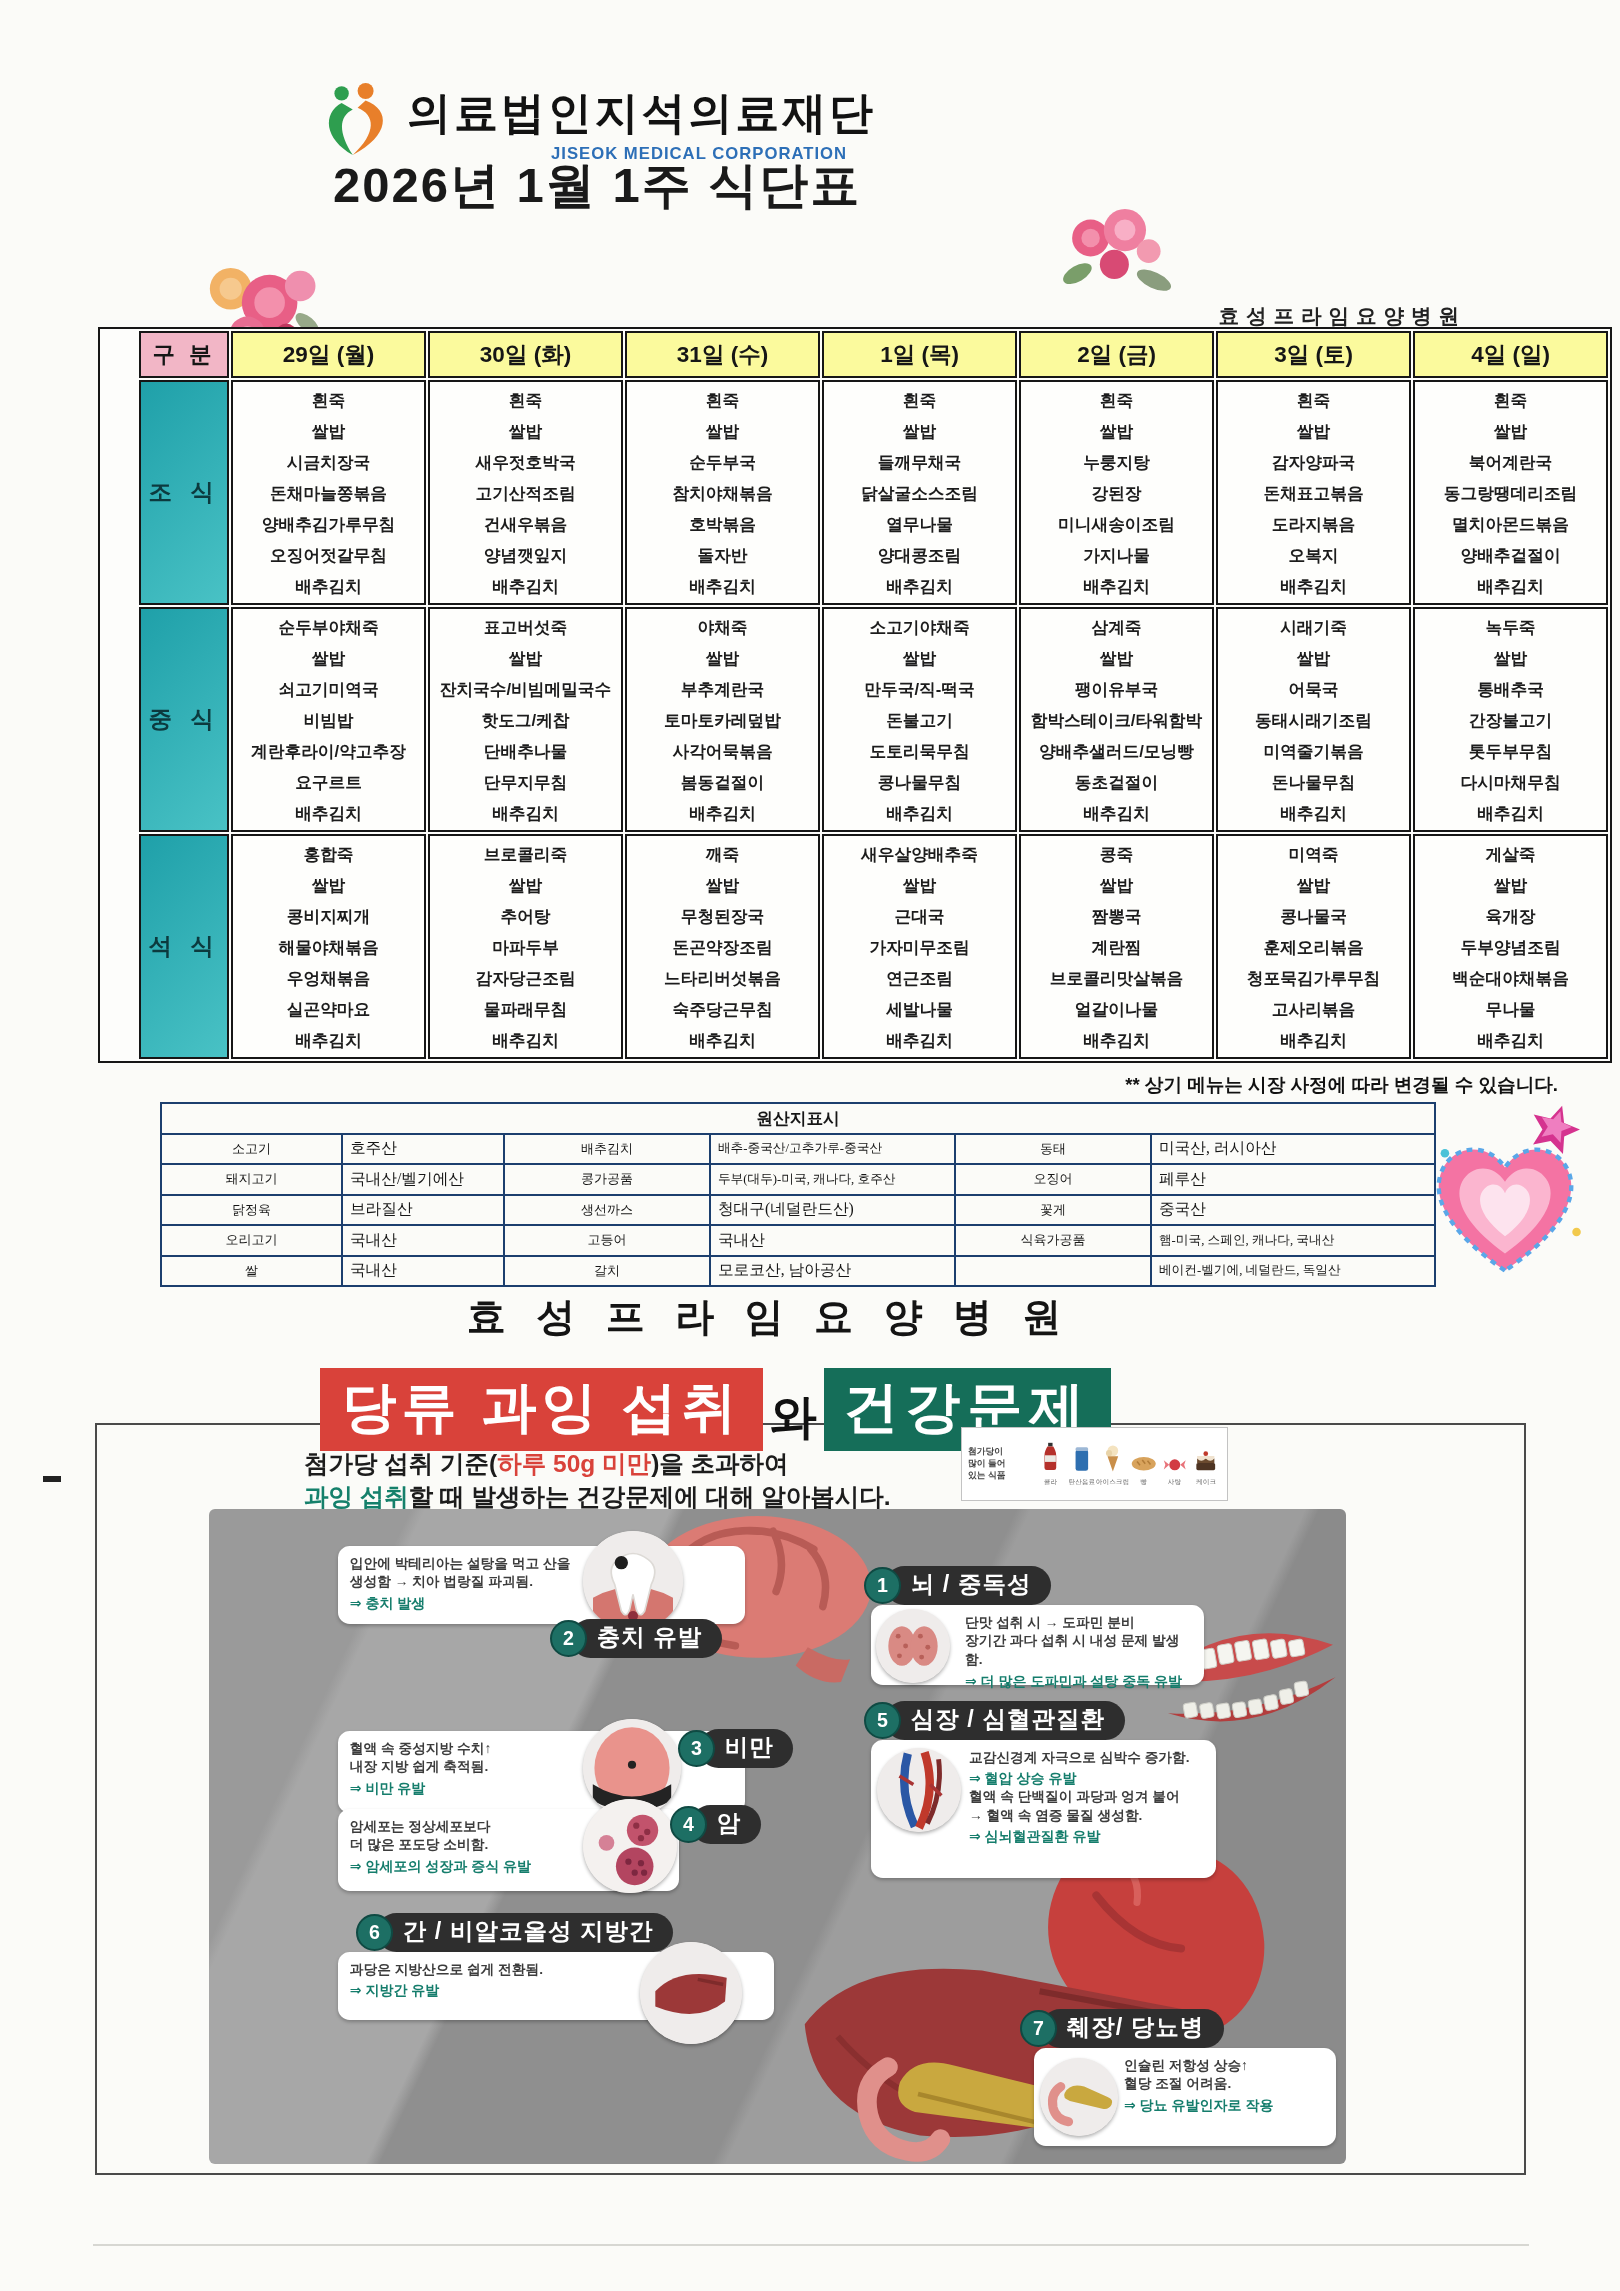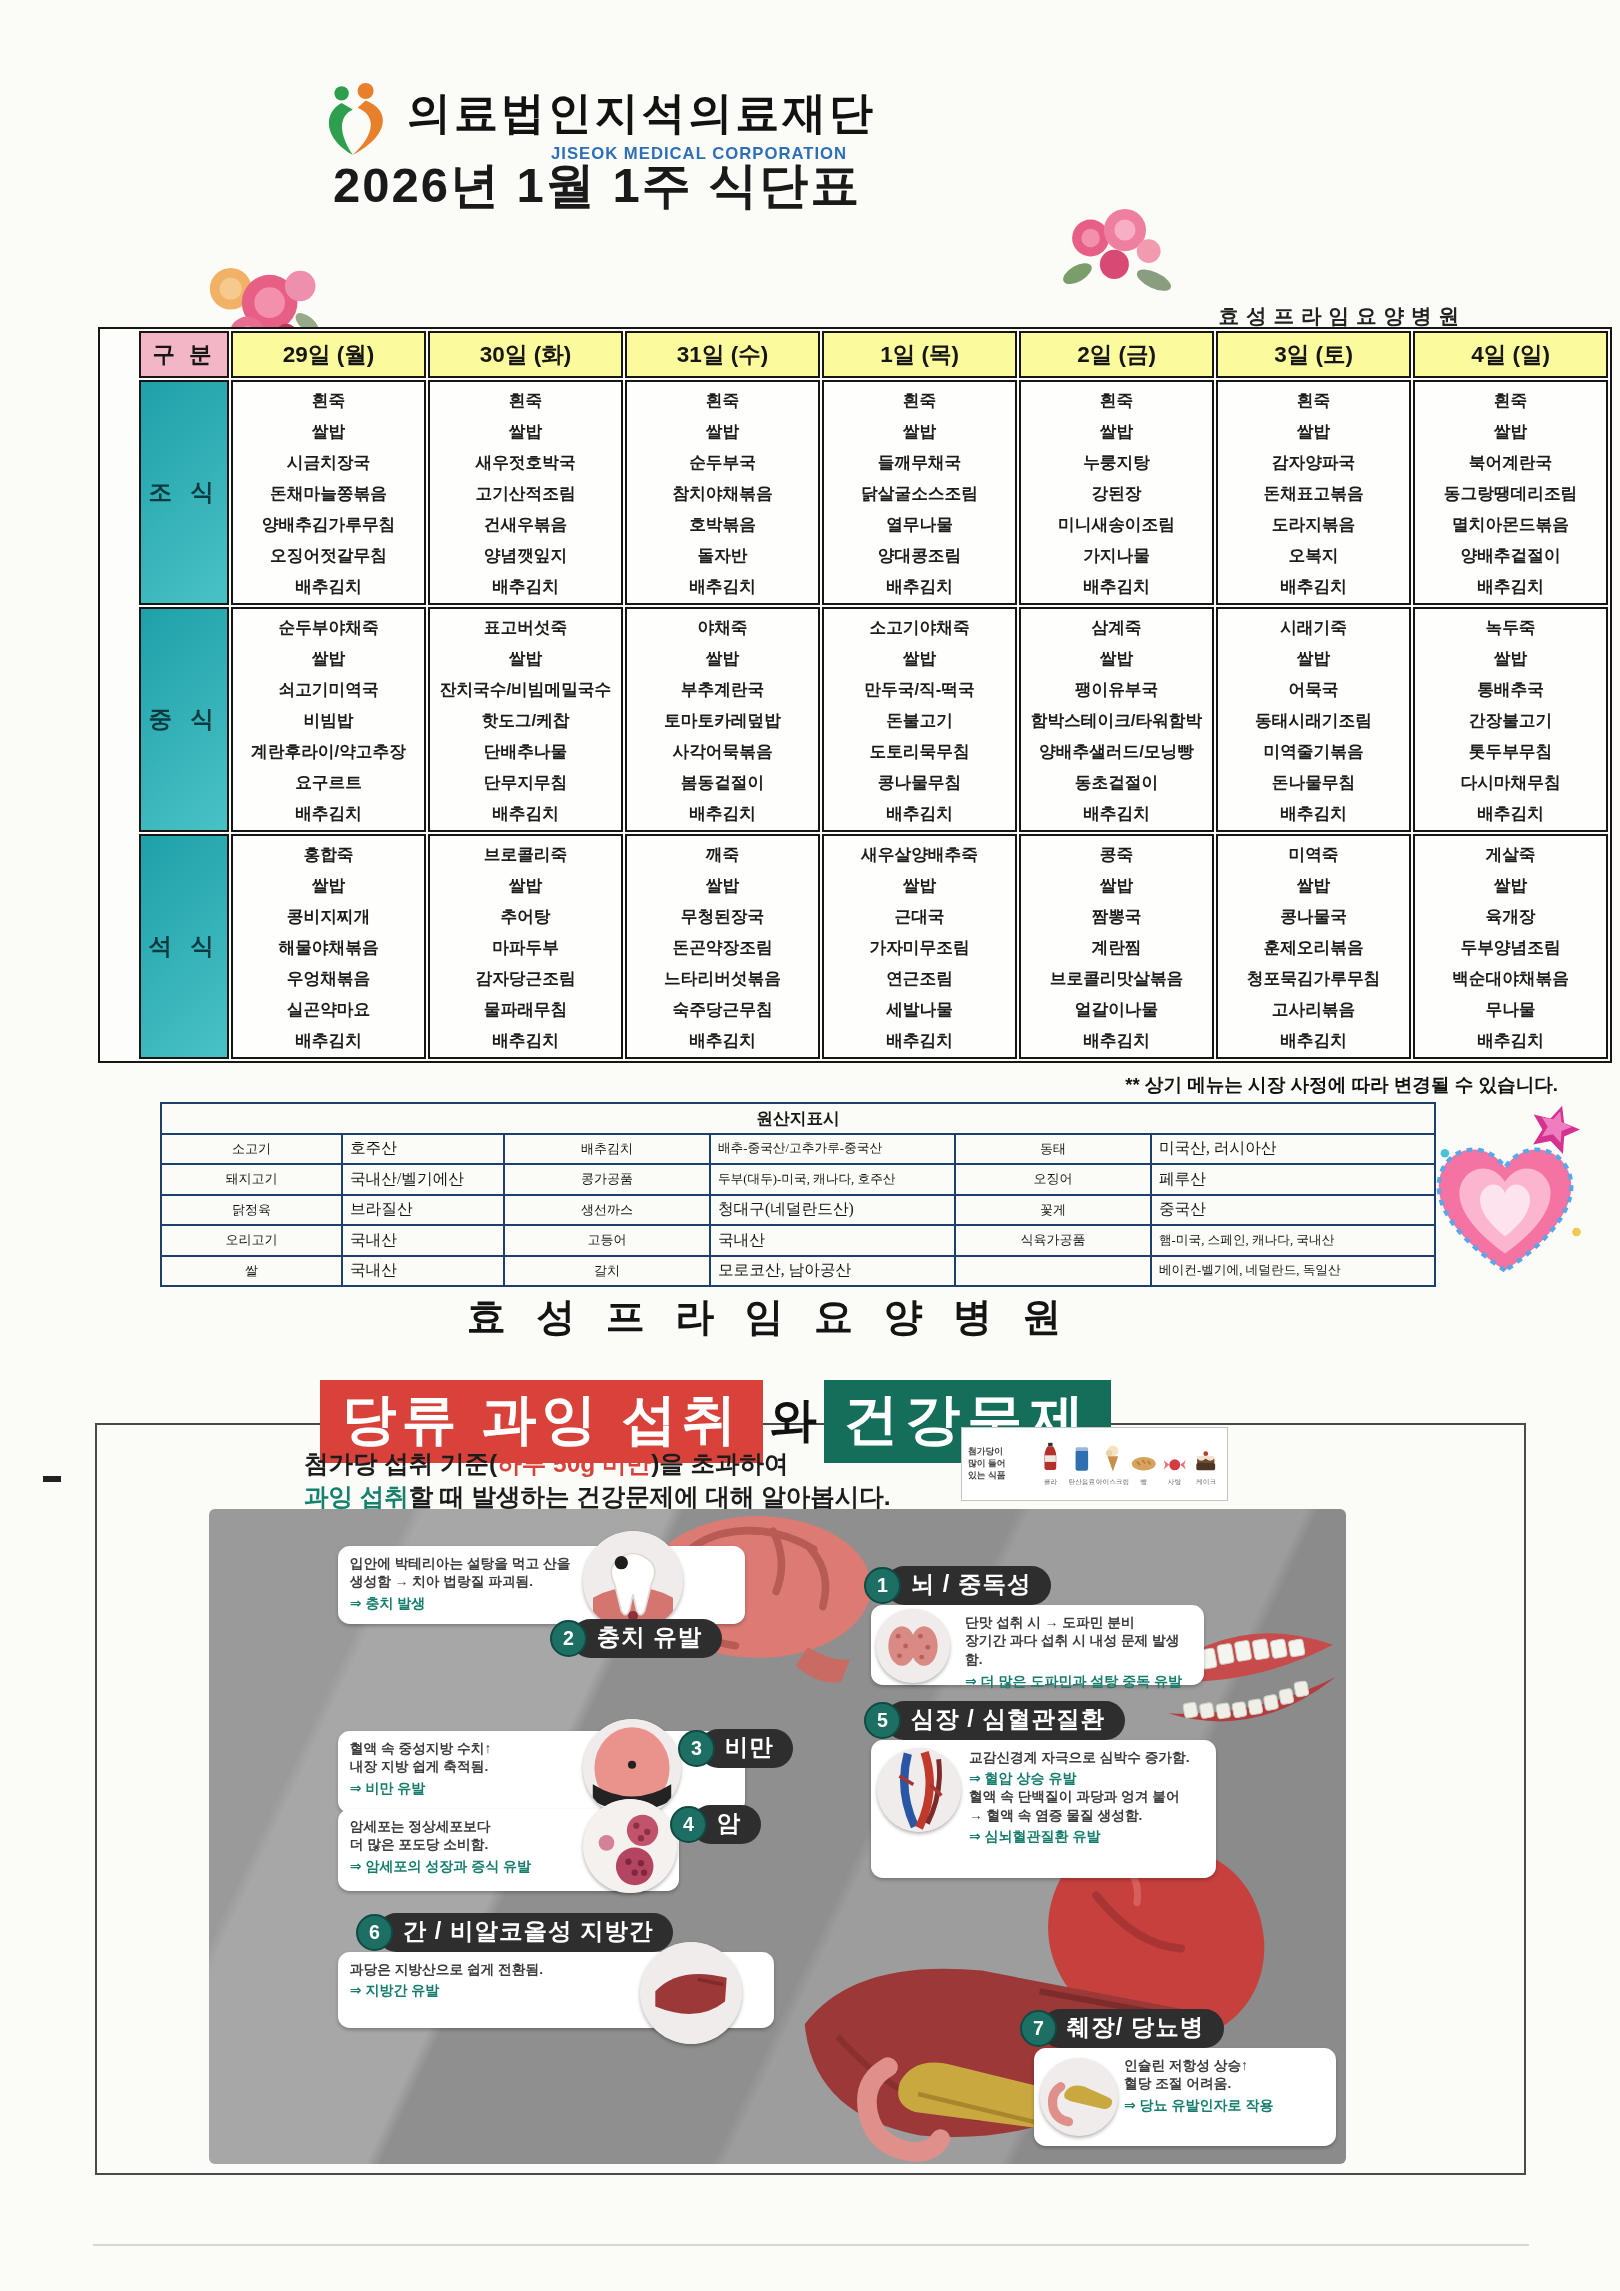--- a/index.html
+++ b/index.html
@@ -34,21 +34,21 @@
   td.o-item{text-align:center;font-size:13px;}
   td.o-origin{text-align:left;font-size:15.7px;padding-left:6.9px;}
   td.o-small{font-size:12.7px;}
 
   
   .big-heading{left:421px;top:1290px;width:696px;text-align:center;font-size:39px;font-weight:800;
                letter-spacing:9.8px;color:#141414;}
 
   
   .outer-box{left:95px;top:1423px;width:1427px;height:748px;border:2px solid #4a4a4a;}
-  .banner{left:320px;top:1368px;display:flex;align-items:center;margin-top:12px;}
+  .banner{left:320px;top:1368px;display:flex;align-items:flex-end;}
   .banner-red{background:#d9423a;color:#fff;font-size:55px;font-weight:800;letter-spacing:4.9px;padding:2.9px 21.6px 5.9px;}
   .banner-wa{font-size:47px;font-weight:800;color:#111;margin:0 6.9px 2px;}
   .banner-green{background:#156e59;color:#fff;font-size:55px;font-weight:800;letter-spacing:6.9px;padding:2.9px 19.6px 5.9px;}
   .subtitle{left:304px;top:1447px;font-size:24.5px;font-weight:800;line-height:33px;color:#1c1c1c;}
   .sub-red{color:#d9423a;} .sub-teal{color:#15806b;}
 
   .foodbox{left:961px;top:1427px;width:267px;height:74px;background:#fff;border:1px solid #c3c3c3;
            display:flex;align-items:center;padding:3.9px 5.9px;box-sizing:border-box;gap:24px;}
   .foodbox-label{width:57px;font-size:8.8px;font-weight:700;color:#444;line-height:11.8px;}
   .food-icons{flex:1;display:flex;justify-content:space-around;align-items:flex-end;}
@@ -638,21 +638,21 @@
     </div>
     <div class="abs pill" style="left:461px;top:296px">
       <span class="pill-num">4</span>
       <span class="pill-label">암</span>
     </div>
 
     <div class="abs pill" style="left:147px;top:404px">
       <span class="pill-num">6</span>
       <span class="pill-label">간 / 비알코올성 지방간</span>
     </div>
-    <div class="abs cbox" style="left:129px;top:443px;width:436px;height:76px;padding-right:157px">
+    <div class="abs cbox" style="left:129px;top:443px;width:436px;height:68px;padding-right:157px">
       <div class="cline">과당은 지방산으로 쉽게 전환됨.</div>
       <div class="cresult">⇒ 지방간 유발</div>
     </div>
     <div class="abs circ" style="left:431px;top:433px;width:102px;height:102px">
       <svg viewBox="0 0 60 60">
         <circle cx="30" cy="30" r="30" fill="#efeceb"></circle>
         <path d="M9 29 q14-15 42-8 l-1 14 q-16 13-41 3z" fill="#9c3838"></path>
         <path d="M34 22 l15 3" stroke="#7e2b2b" stroke-width="2" fill="none"></path>
       </svg>
     </div>

